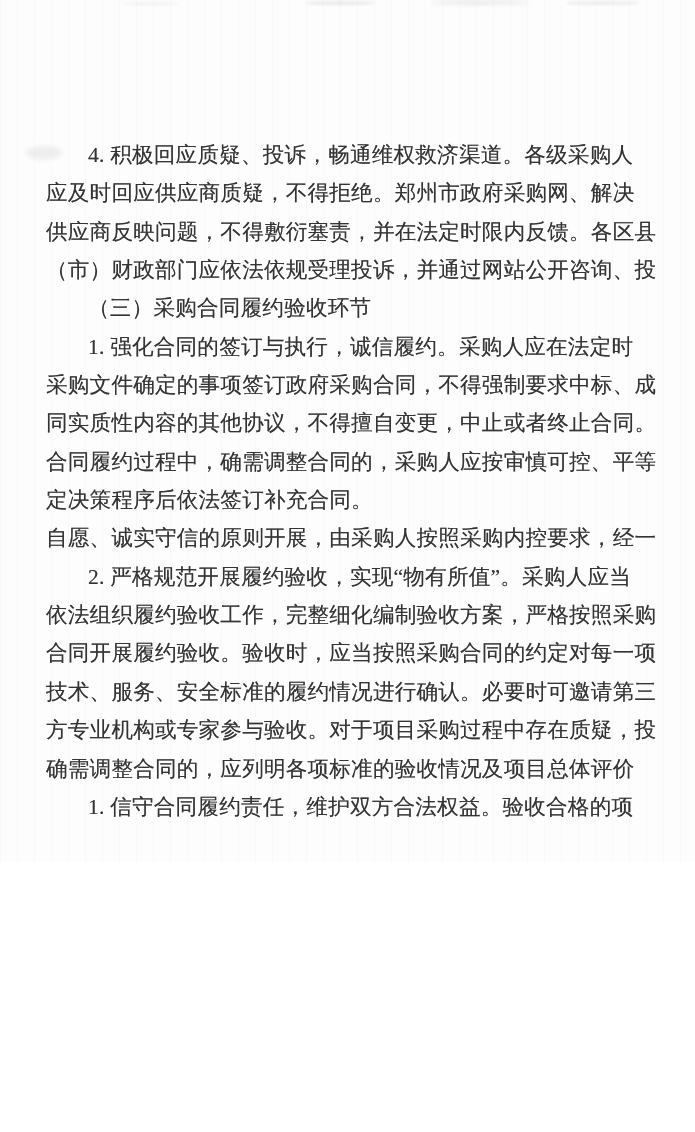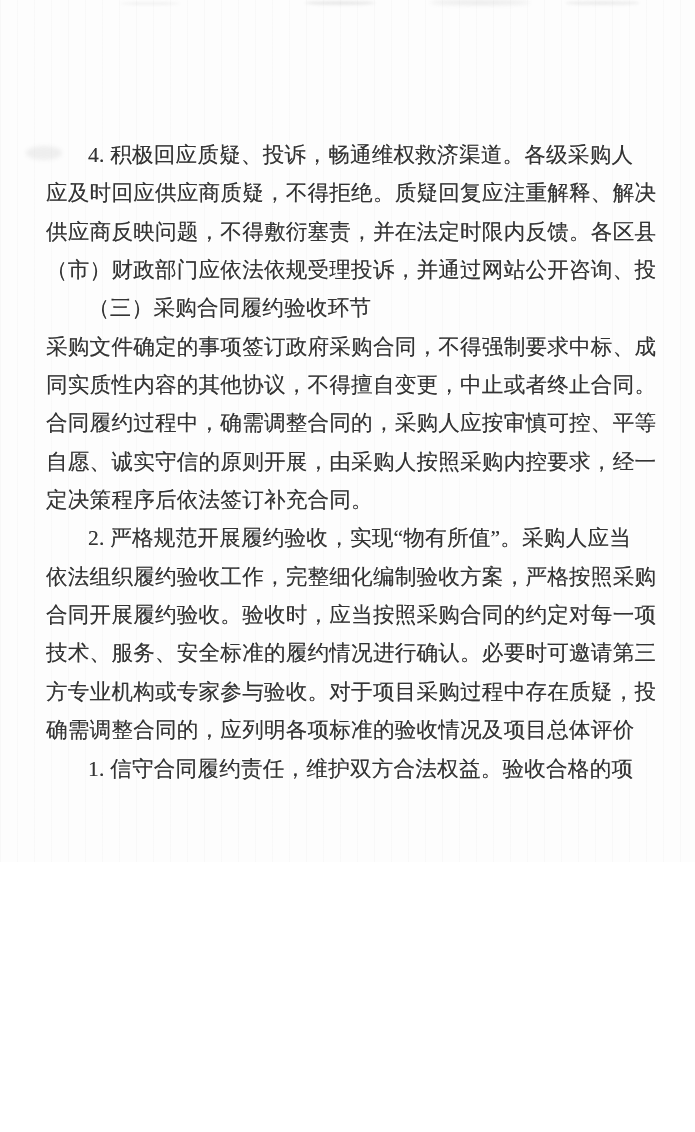--- a/index.html
+++ b/index.html
@@ -88,33 +88,34 @@
   <div class="smudge sm-top4"></div>
   <div class="smudge sm-line1"></div>
   <div class="smudge sm-bot1"></div>
   <div class="smudge sm-bot2"></div>
   <div class="smudge sm-bot3"></div>
   <div class="smudge sm-bot4"></div>
 
   <div class="content" id="content">
       <div class="paragraph">
         <div class="line indent">4. 积极回应质疑、投诉，畅通维权救济渠道。各级采购人</div>
-        <div class="line">应及时回应供应商质疑，不得拒绝。质疑回复应注重解释、解决</div>
+        <div class="line">应及时回应供应商质疑，不得拒绝。郑州市政府采购网、解决</div>
         <div class="line">供应商反映问题，不得敷衍塞责，并在法定时限内反馈。各区县</div>
         <div class="line">（市）财政部门应依法依规受理投诉，并通过网站公开咨询、投</div>
       </div>
       <div class="paragraph">
         <div class="line indent">（三）采购合同履约验收环节</div>
       </div>
       <div class="paragraph">
+        <div class="line indent">1. 强化合同的签订与执行，诚信履约。采购人应在法定时</div>
         <div class="line">采购文件确定的事项签订政府采购合同，不得强制要求中标、成</div>
         <div class="line">同实质性内容的其他协议，不得擅自变更，中止或者终止合同。</div>
         <div class="line">合同履约过程中，确需调整合同的，采购人应按审慎可控、平等</div>
+        <div class="line">定决策程序后依法签订补充合同。</div>
         <div class="line">自愿、诚实守信的原则开展，由采购人按照采购内控要求，经一</div>
-        <div class="line">定决策程序后依法签订补充合同。</div>
       </div>
       <div class="paragraph">
         <div class="line indent">2. 严格规范开展履约验收，实现“物有所值”。采购人应当</div>
         <div class="line">依法组织履约验收工作，完整细化编制验收方案，严格按照采购</div>
         <div class="line">合同开展履约验收。验收时，应当按照采购合同的约定对每一项</div>
         <div class="line">技术、服务、安全标准的履约情况进行确认。必要时可邀请第三</div>
         <div class="line">方专业机构或专家参与验收。对于项目采购过程中存在质疑，投</div>
         <div class="line">确需调整合同的，应列明各项标准的验收情况及项目总体评价</div>
       </div>
       <div class="paragraph">

